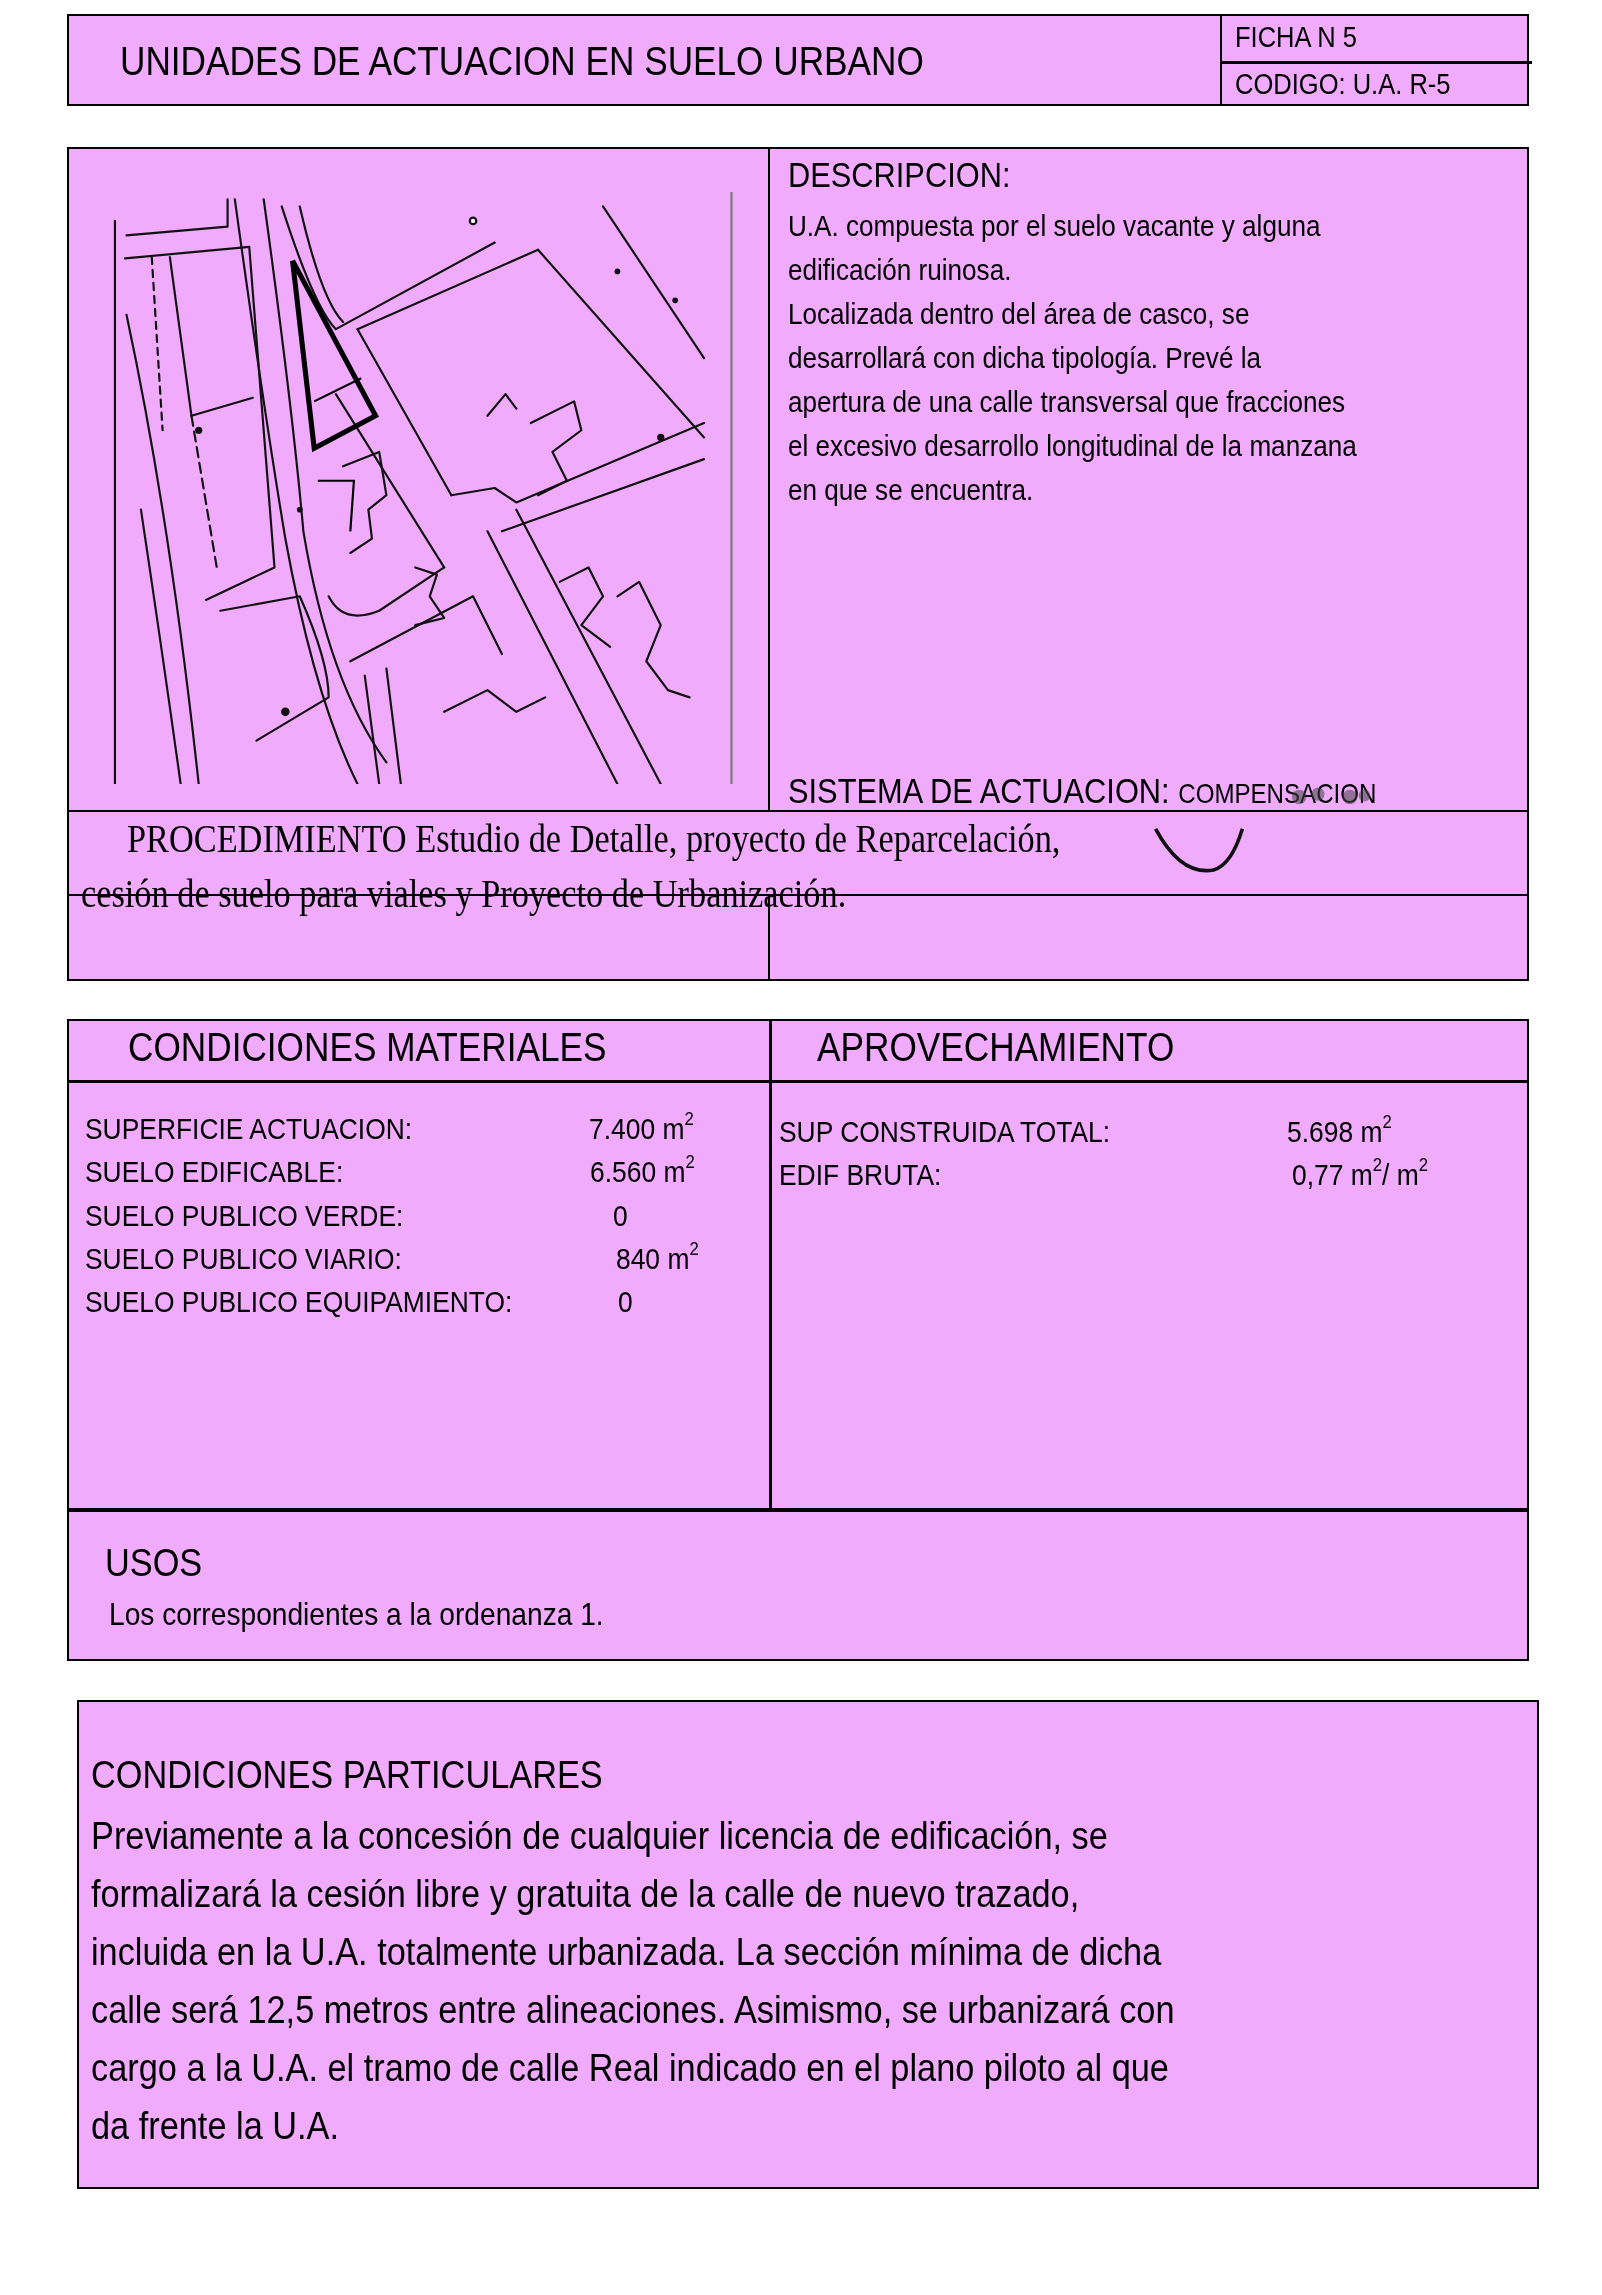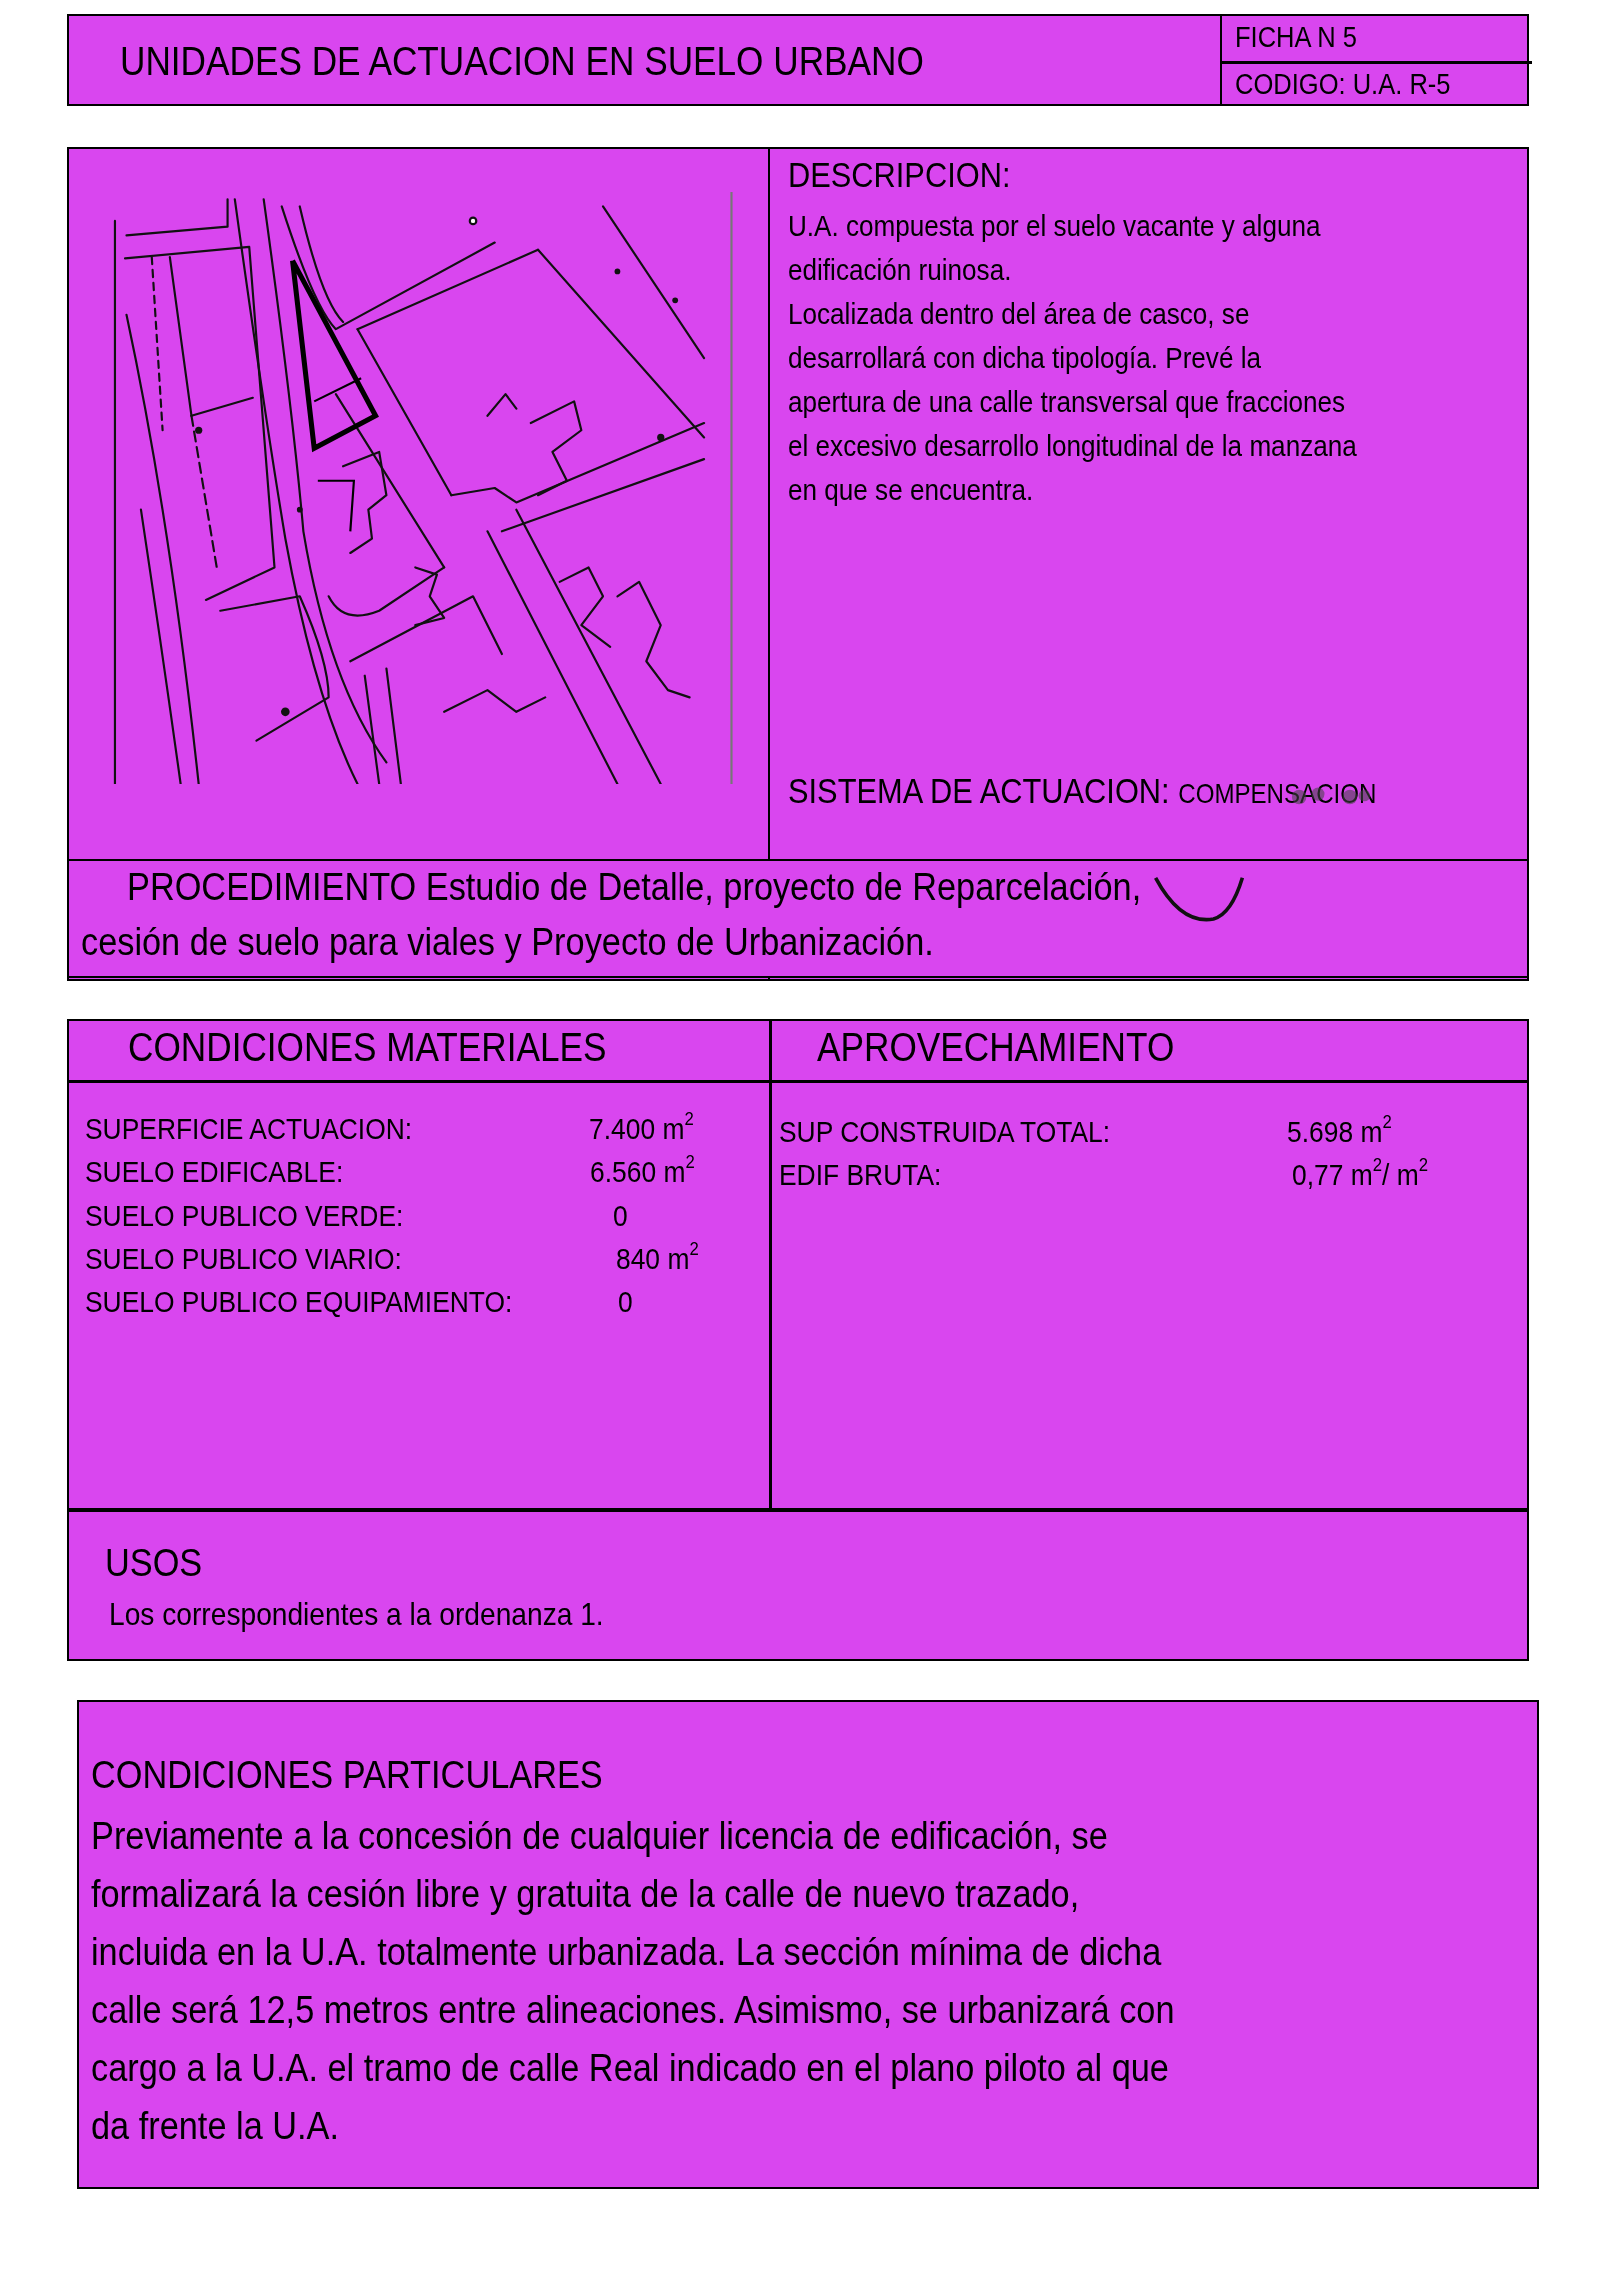--- a/index.html
+++ b/index.html
@@ -1,18 +1,18 @@
 <!DOCTYPE html>
 <html style="font-size:11.5px"><head>
 <meta charset="utf-8">
 <style>
   html, body { margin:0; padding:0; background:#ffffff; }
   body { width:1603px; height:2295px; position:relative; overflow:hidden;
          font-family:"Liberation Sans", "DejaVu Sans", sans-serif; color:#000; }
-  .box { position:absolute; border:2.9px solid #000; box-sizing:border-box; background:#d946ef; }
+  .box { position:absolute; border:2.9px solid #000; box-sizing:border-box; background:#f0abfc; }
   .t { position:absolute; white-space:nowrap; transform-origin:left top; transform:scaleX(0.88); }
   .thin { position:absolute; background:#000; }
 
   
   #hdr { left:67px; top:14.4px; width:1462px; height:92px; }
   #hdr-vdiv { left:1151px; top:0; width:2.2px; height:100%; }
   #hdr-hdiv { left:1151px; top:45px; width:312px; height:2.9px; }
   #hdr-title { left:51px; top:23px; font-size:40px; }
   #hdr-ficha { left:1166px; top:4.3px; font-size:29px; }
   #hdr-codigo { left:1166px; top:52px; font-size:29px; }
@@ -21,21 +21,21 @@
   #mapbox { left:67px; top:147px; width:1462px; height:834px; }
   #map-vdiv { left:699px; top:0; width:2.2px; height:100%; }
   #map { position:absolute; left:43px; top:43px; width:621px; height:592px; }
   #desc-title { left:719px; top:5.8px; font-size:35px; }
   #desc-body { position:absolute; left:719px; top:55px; width:744px; font-size:29px; line-height:44px;
                transform-origin:left top; transform:scaleX(0.9); white-space:pre-line; }
   #sistema { left:719px; top:622px; font-size:35px; }
   #stamp { position:absolute; left:1220px; top:632px; width:87px; height:32px; }
 
   
-  #proc { left:67px; top:859px; width:1462px; height:119px; }
+  #proc { left:67px; top:810px; width:1462px; height:86px;font-family:Liberation Serif, serif; }
   #proc-l1 { left:58px; top:4.3px; font-size:39px; }
   #proc-l2 { left:11.5px; top:59px; font-size:39px; }
   #proc-mark { position:absolute; left:1083px; top:13px; width:94px; height:51px; }
 
   
   #cond { left:67px; top:1019px; width:1462px; height:642px;text-align:right; }
   #cond-hdiv { left:0; top:59px; width:100%; height:2.9px; }
   #cond-vdiv { left:700px; top:0; width:2.9px; height:488px; }
   #cond-usos-div { left:0; top:487px; width:100%; height:3.6px; }
   #cm-title { left:59px; top:4.3px; font-size:40px; }

